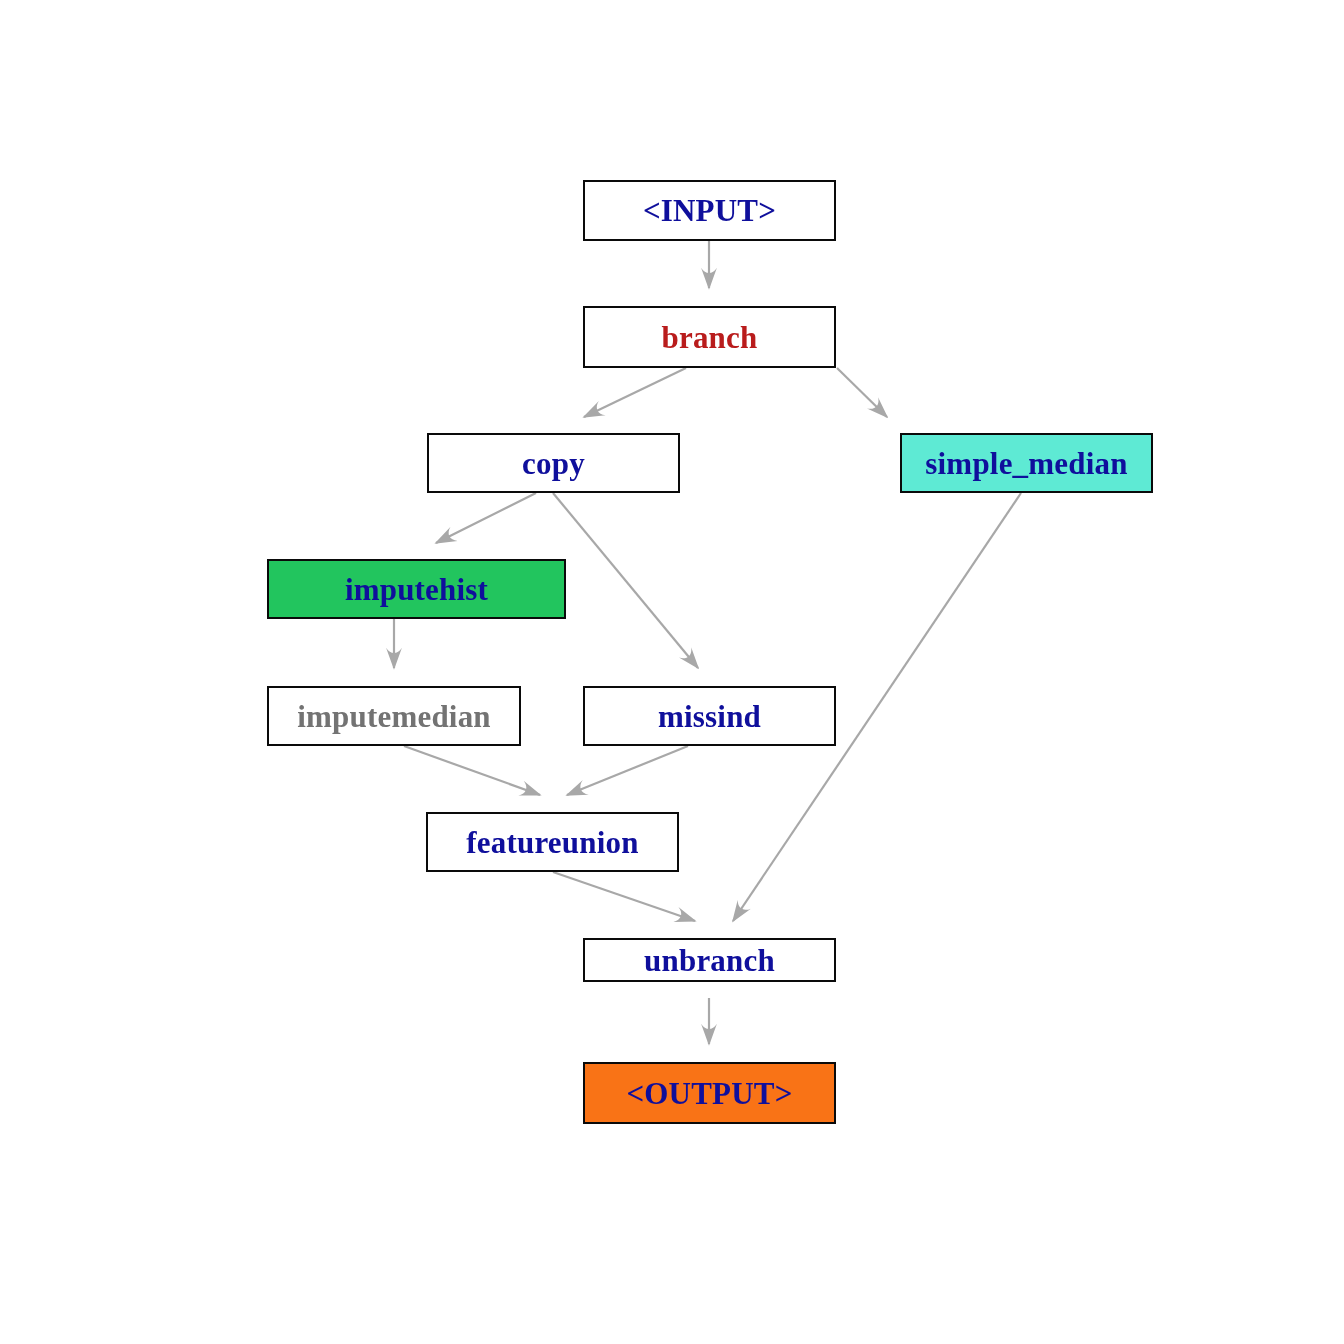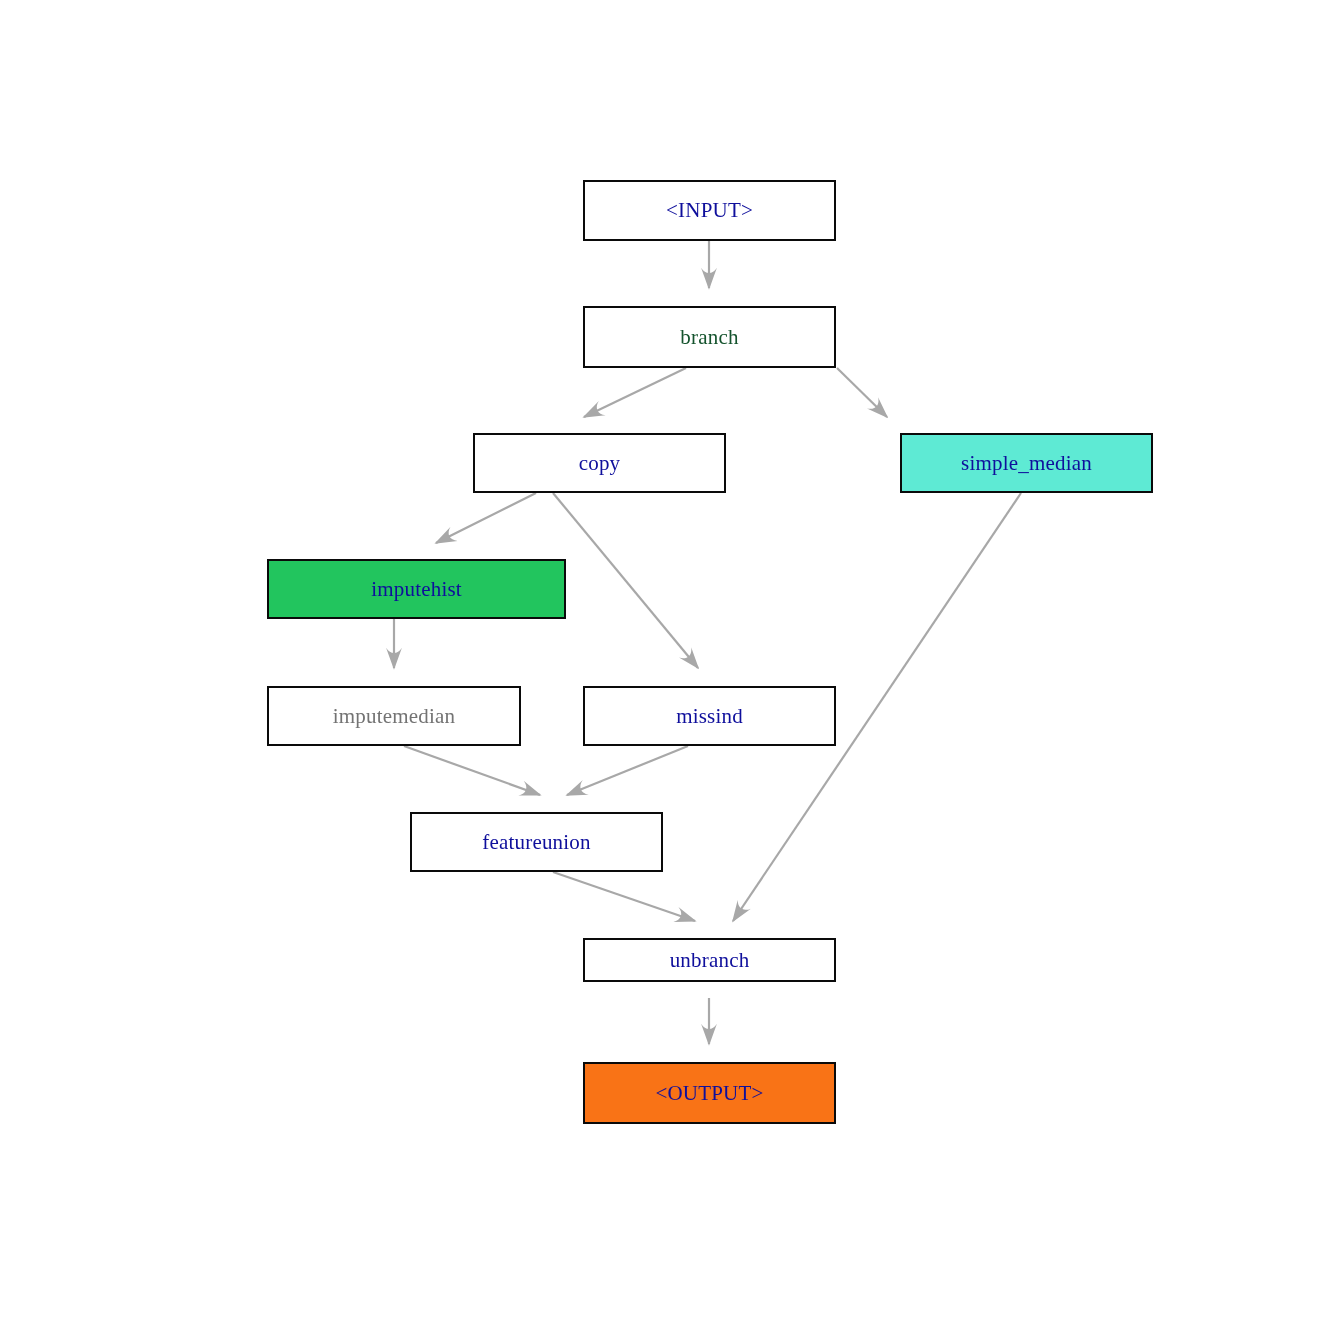--- a/index.html
+++ b/index.html
@@ -29,25 +29,26 @@
     box-sizing: border-box;
     background: #ffffff;
     border: 2px solid #0a0a0a;
     display: flex;
     align-items: center;
     justify-content: center;
     z-index: 2;
   }
   .node-label {
     color: #0f0f9c;
-    font-size: 21px;
+    font-size: 31px;
     line-height: 1;
     letter-spacing: 0.2px;
     white-space: nowrap;
     user-select: none;
+    font-weight: bold;
   }
 </style>
 </head>
 <body>
 
 <div id="canvas">
 
   <svg id="edge-layer" viewBox="0 0 1344 1344" xmlns="http://www.w3.org/2000/svg">
     <defs>
       <marker id="arrowhead" markerWidth="10" markerHeight="8" refX="9.2" refY="4" orient="auto" markerUnits="strokeWidth">
@@ -67,38 +68,38 @@
         <path d="M 1021,493 L 733,921" fill="none" stroke="#a8a8a8" stroke-width="2.2" marker-end="url(#arrowhead)"></path>
         <path d="M 709,998 L 709,1044" fill="none" stroke="#a8a8a8" stroke-width="2.2" marker-end="url(#arrowhead)"></path>
       </g>
   </svg>
 
   <div id="nodes-group">
       <div class="node" style="left: 583px; top: 180px; width: 253px; height: 61px; border-color: rgb(10, 10, 10); background: rgb(255, 255, 255);">
         <span class="node-label" style="color: rgb(15, 15, 156);">&lt;INPUT&gt;</span>
       </div>
       <div class="node" style="left: 583px; top: 306px; width: 253px; height: 62px; border-color: rgb(10, 10, 10); background: rgb(255, 255, 255);">
-        <span class="node-label" style="color: #14532d;">branch</span>
+        <span class="node-label" style="color: #b91c1c;">branch</span>
       </div>
-      <div class="node" style="left: 427px; top: 433px; width: 253px; height: 60px; border-color: rgb(10, 10, 10); background: rgb(255, 255, 255); margin-left: 46px;">
+      <div class="node" style="left: 427px; top: 433px; width: 253px; height: 60px; border-color: rgb(10, 10, 10); background: rgb(255, 255, 255);">
         <span class="node-label" style="color: rgb(15, 15, 156);">copy</span>
       </div>
       <div class="node" style="left: 900px; top: 433px; width: 253px; height: 60px; border-color: rgb(10, 10, 10); background: #5eead4;">
         <span class="node-label" style="color: rgb(15, 15, 156);">simple_median</span>
       </div>
       <div class="node" style="left: 267px; top: 559px; width: 299px; height: 60px; border-color: rgb(10, 10, 10); background: #22c55e;">
         <span class="node-label" style="color: rgb(15, 15, 156);">imputehist</span>
       </div>
       <div class="node" style="left: 267px; top: 686px; width: 254px; height: 60px; border-color: rgb(10, 10, 10); background: rgb(255, 255, 255);">
         <span class="node-label" style="color: #737373;">imputemedian</span>
       </div>
       <div class="node" style="left: 583px; top: 686px; width: 253px; height: 60px; border-color: rgb(10, 10, 10); background: rgb(255, 255, 255);">
         <span class="node-label" style="color: rgb(15, 15, 156);">missind</span>
       </div>
-      <div class="node" style="left: 410px; top: 812px; width: 253px; height: 60px; border-color: rgb(10, 10, 10); background: rgb(255, 255, 255);">
+      <div class="node" style="left: 426px; top: 812px; width: 253px; height: 60px; border-color: rgb(10, 10, 10); background: rgb(255, 255, 255);">
         <span class="node-label" style="color: rgb(15, 15, 156);">featureunion</span>
       </div>
       <div class="node" style="left: 583px; top: 938px; width: 253px; height: 44px; border-color: rgb(10, 10, 10); background: rgb(255, 255, 255);">
         <span class="node-label" style="color: rgb(15, 15, 156);">unbranch</span>
       </div>
       <div class="node" style="left: 583px; top: 1062px; width: 253px; height: 62px; border-color: rgb(10, 10, 10); background: #f97316;">
         <span class="node-label" style="color: rgb(15, 15, 156);">&lt;OUTPUT&gt;</span>
       </div>
     </div>
 

